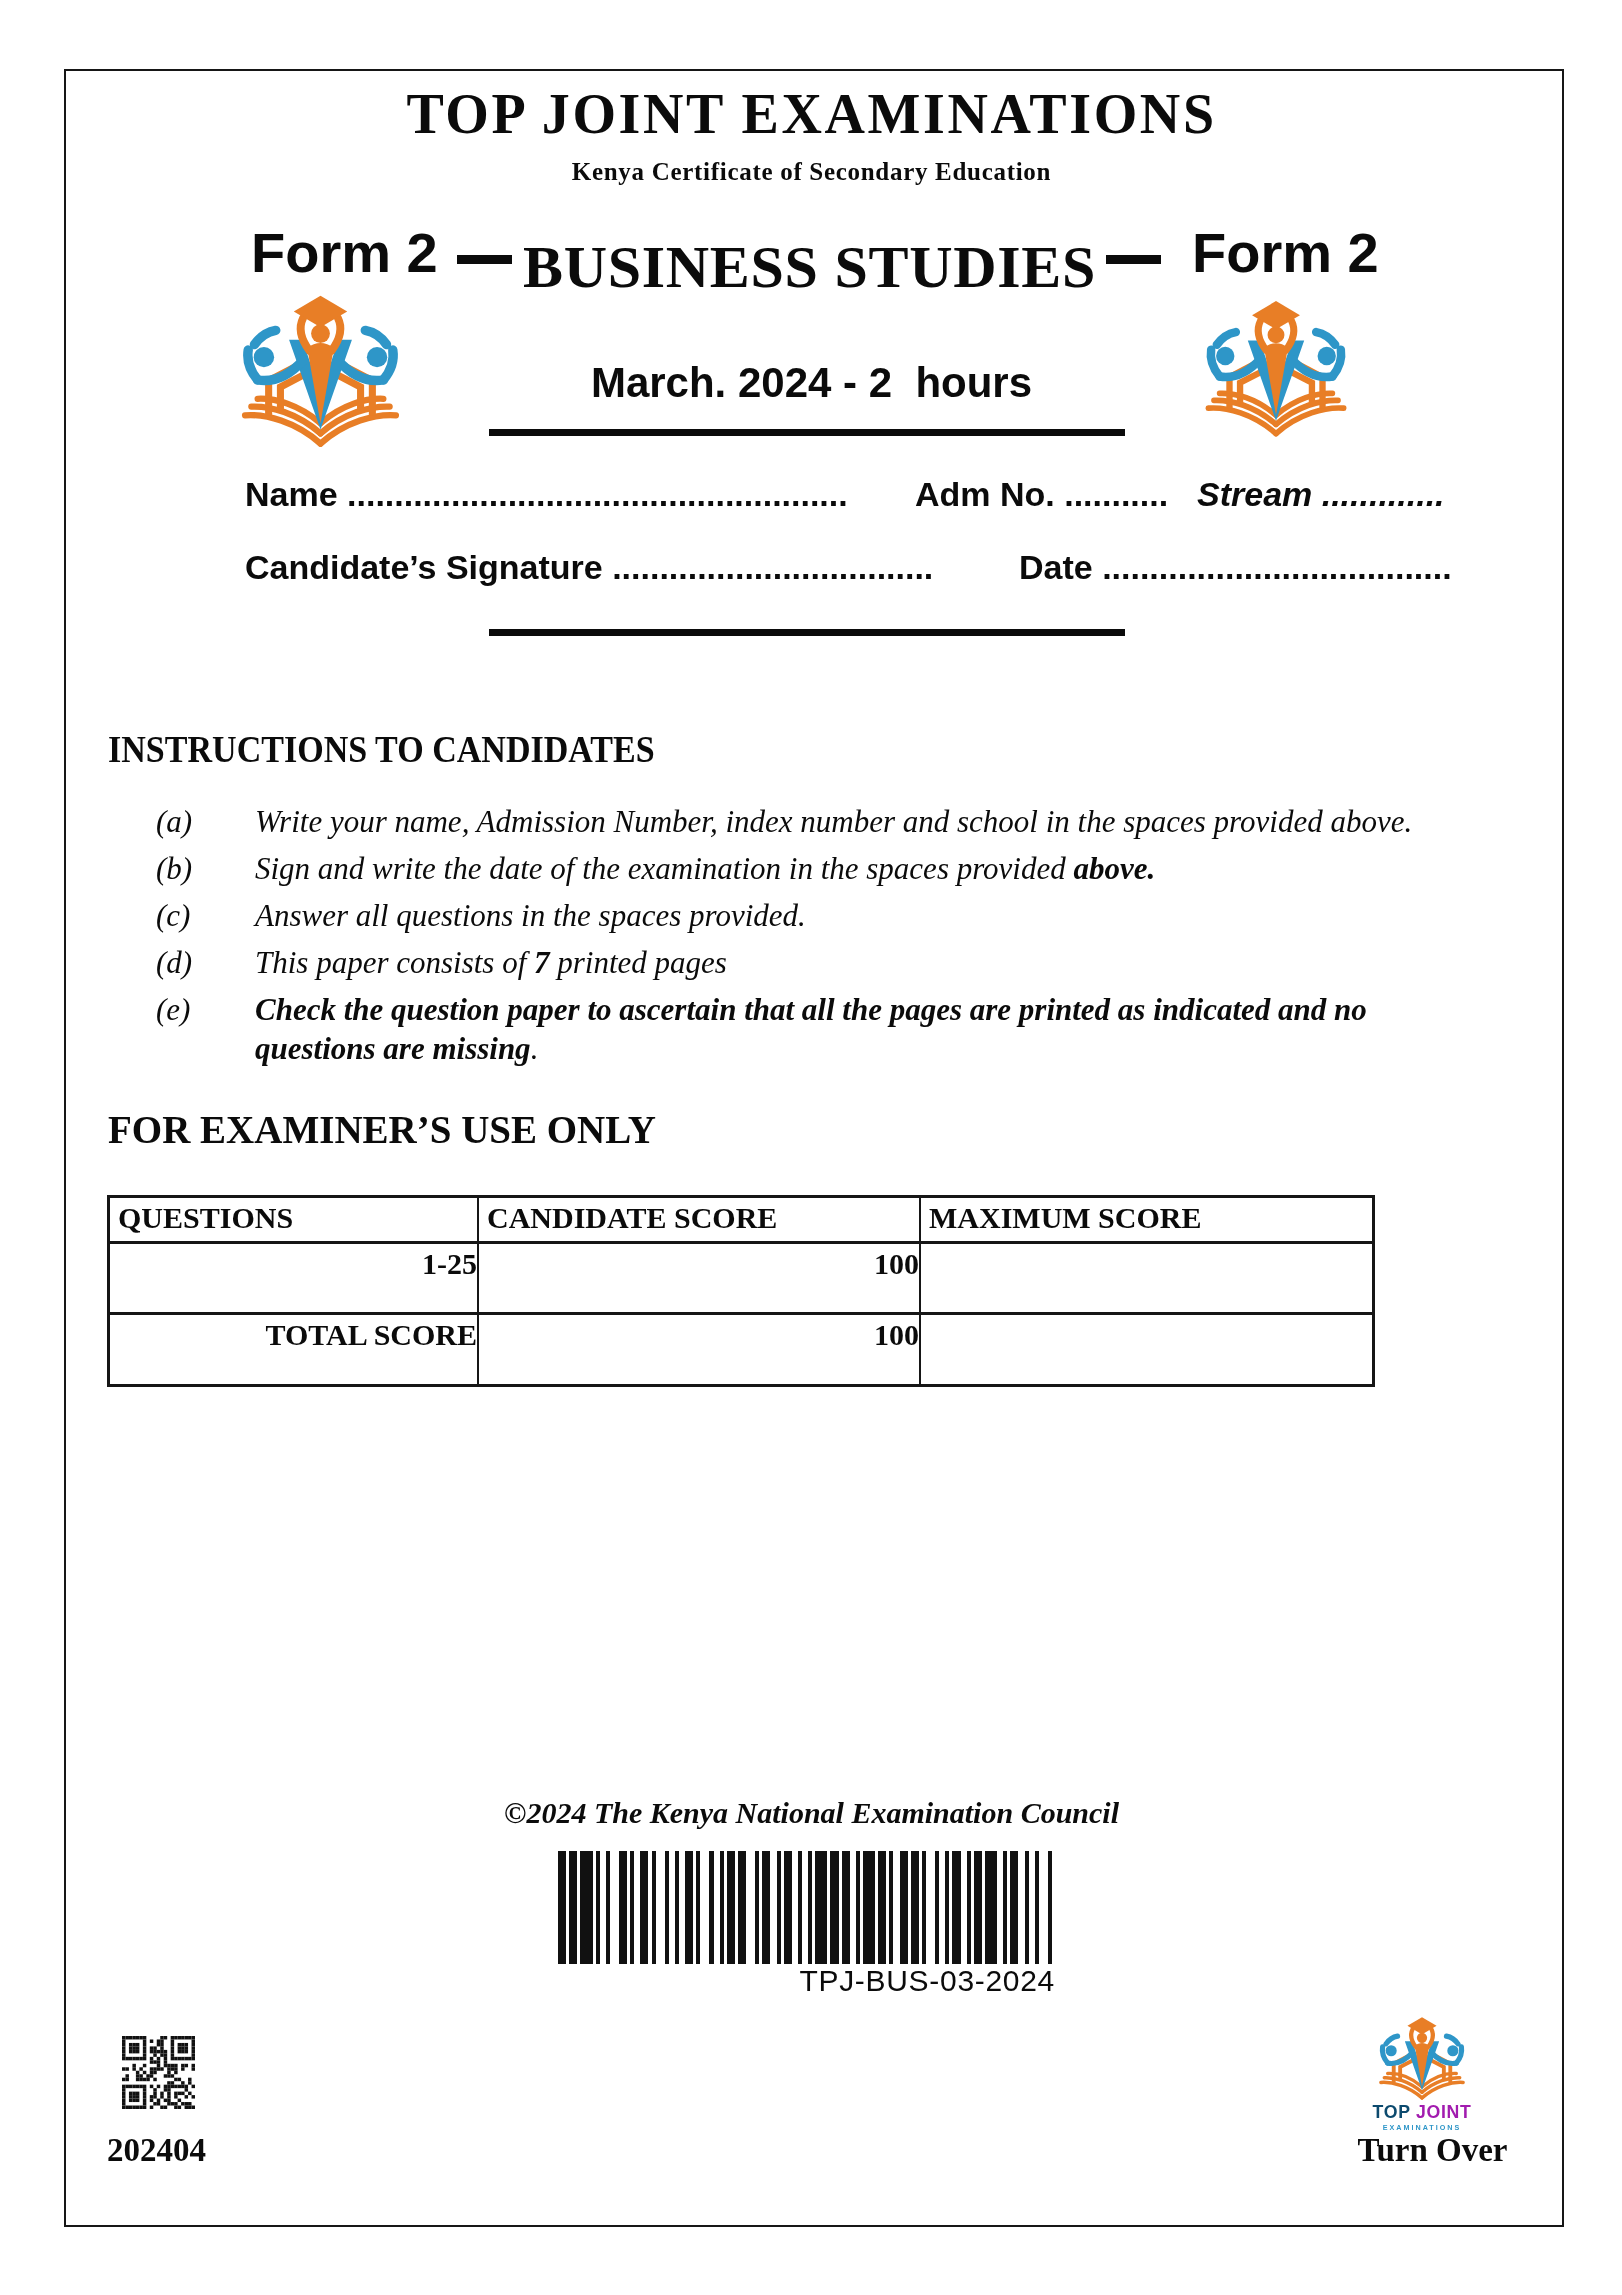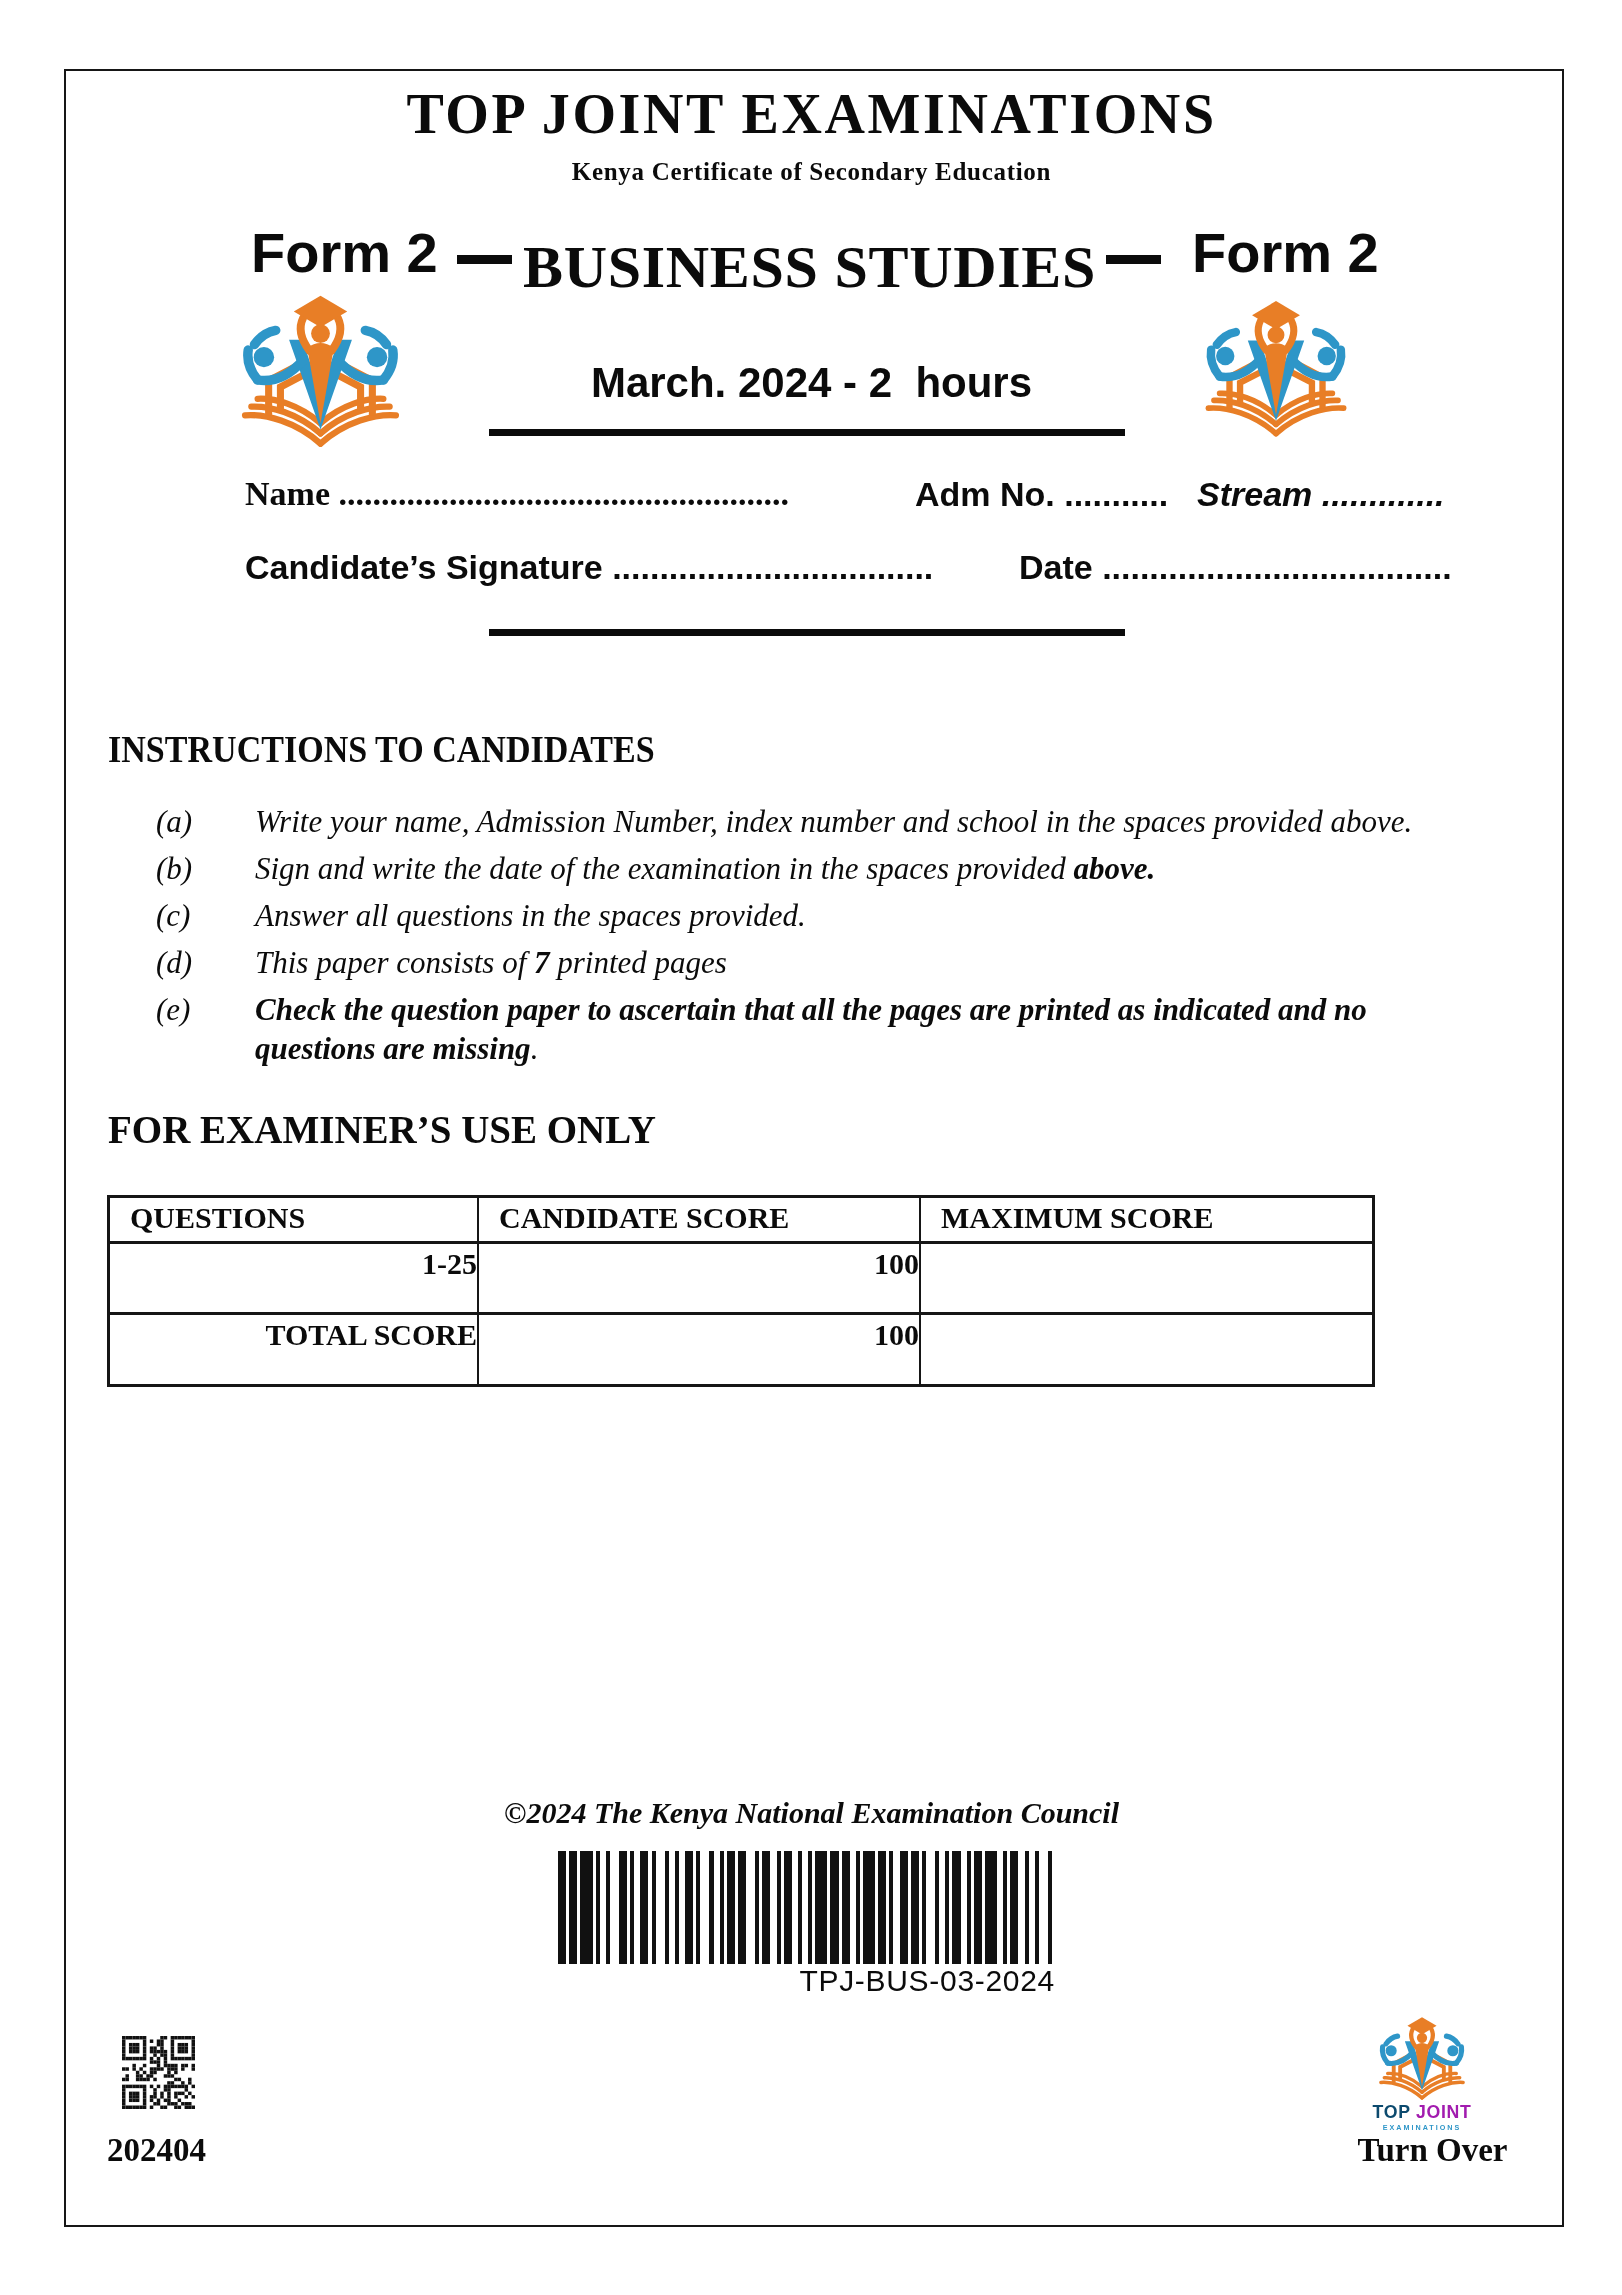--- a/index.html
+++ b/index.html
@@ -39,21 +39,21 @@
 
   .session-line{
     left:157px;top:359px;width:1309px;text-align:center;
     font-size:42px;font-weight:bold;white-space:pre;
   }
   .rule{left:489px;width:636px;height:7.2px;background:#0b0b0b;}
   .rule-top{top:429px;}
   .rule-bottom{top:629px;}
 
   .fill-row{font-size:34px;font-weight:bold;white-space:nowrap;}
-  .f-name{left:245px;top:475px;font-family:Liberation Serif, serif;}
+  .f-name{left:245px;top:475px;}
   .f-adm{left:915px;top:475px;}
   .f-stream{left:1197px;top:475px;font-style:italic;}
   .f-sig{left:245px;top:548px;}
   .f-date{left:1019px;top:548px;}
 
   .instr-heading{
     left:108px;top:728px;font-size:37px;font-weight:bold;letter-spacing:0px;
     transform:scaleX(0.92);transform-origin:left center;white-space:nowrap;
   }
   .instr-list{left:156px;top:802px;width:1309px;}
@@ -66,21 +66,21 @@
     left:108px;top:1107px;font-size:39px;font-weight:bold;white-space:nowrap;
   }
 
   .score-table{left:107px;top:1195px;width:1262px;border:3.3px solid #161616;background:#fff;}
   .t-row{display:grid;grid-template-columns:369px 442px auto;}
   .t-head{height:43px;border-bottom:3.3px solid #161616;}
   .t-body1{height:68px;border-bottom:3.3px solid #161616;}
   .t-body2{height:69px;}
   .t-cell{border-right:2px solid #161616;font-weight:bold;font-size:30px;padding-top:2.6px;overflow:hidden;}
   .t-cell:last-child{border-right:none;}
-  .th{padding-left:20px;text-align:left;}
+  .th{padding-left:8px;text-align:left;}
   .tc{text-align:right;}
 
   .copyright{
     left:157px;top:1796px;width:1309px;text-align:center;
     font-size:30px;font-weight:bold;font-style:italic;
   }
   .barcode{left:558px;top:1851px;width:497px;height:113px;display:flex;align-items:stretch;}
   .barcode .bar{background:#111;height:100%;flex:0 0 auto;}
   .barcode-text{
     left:558px;top:1964px;width:497px;text-align:right;

